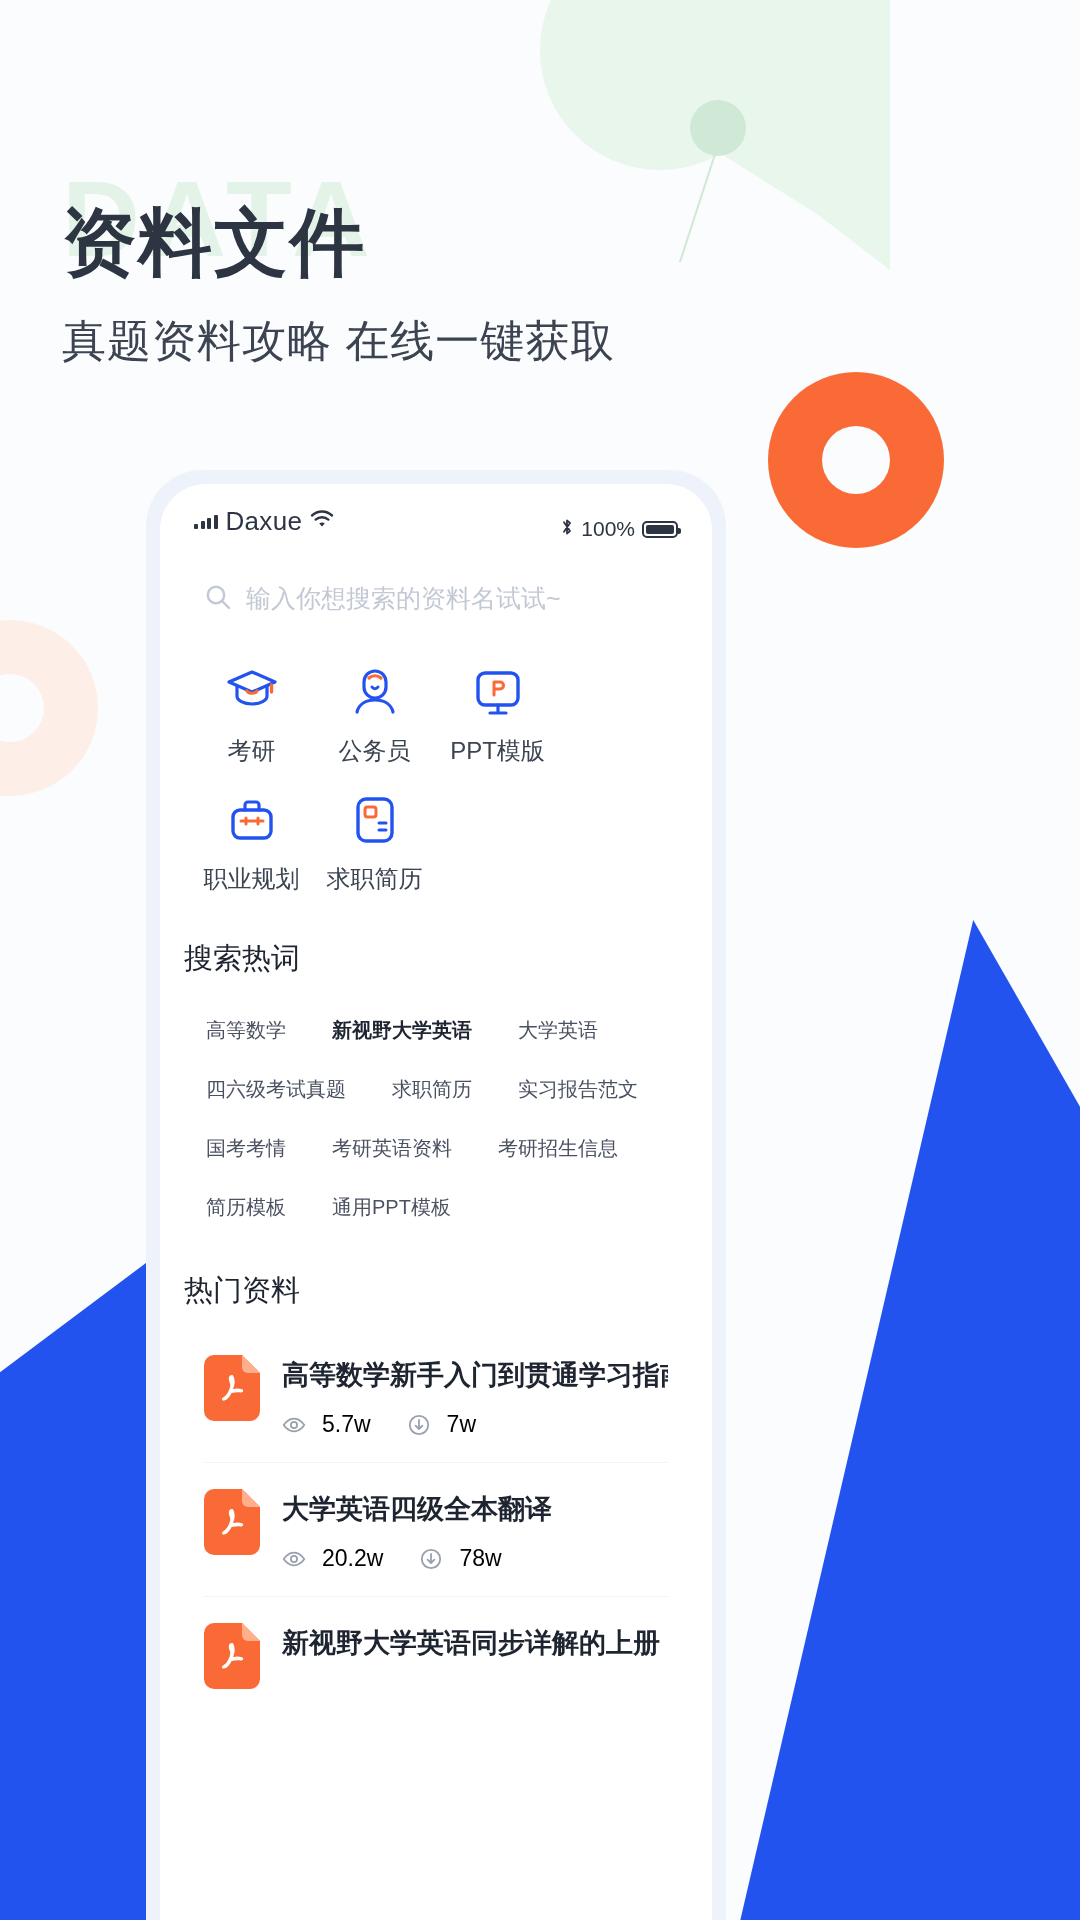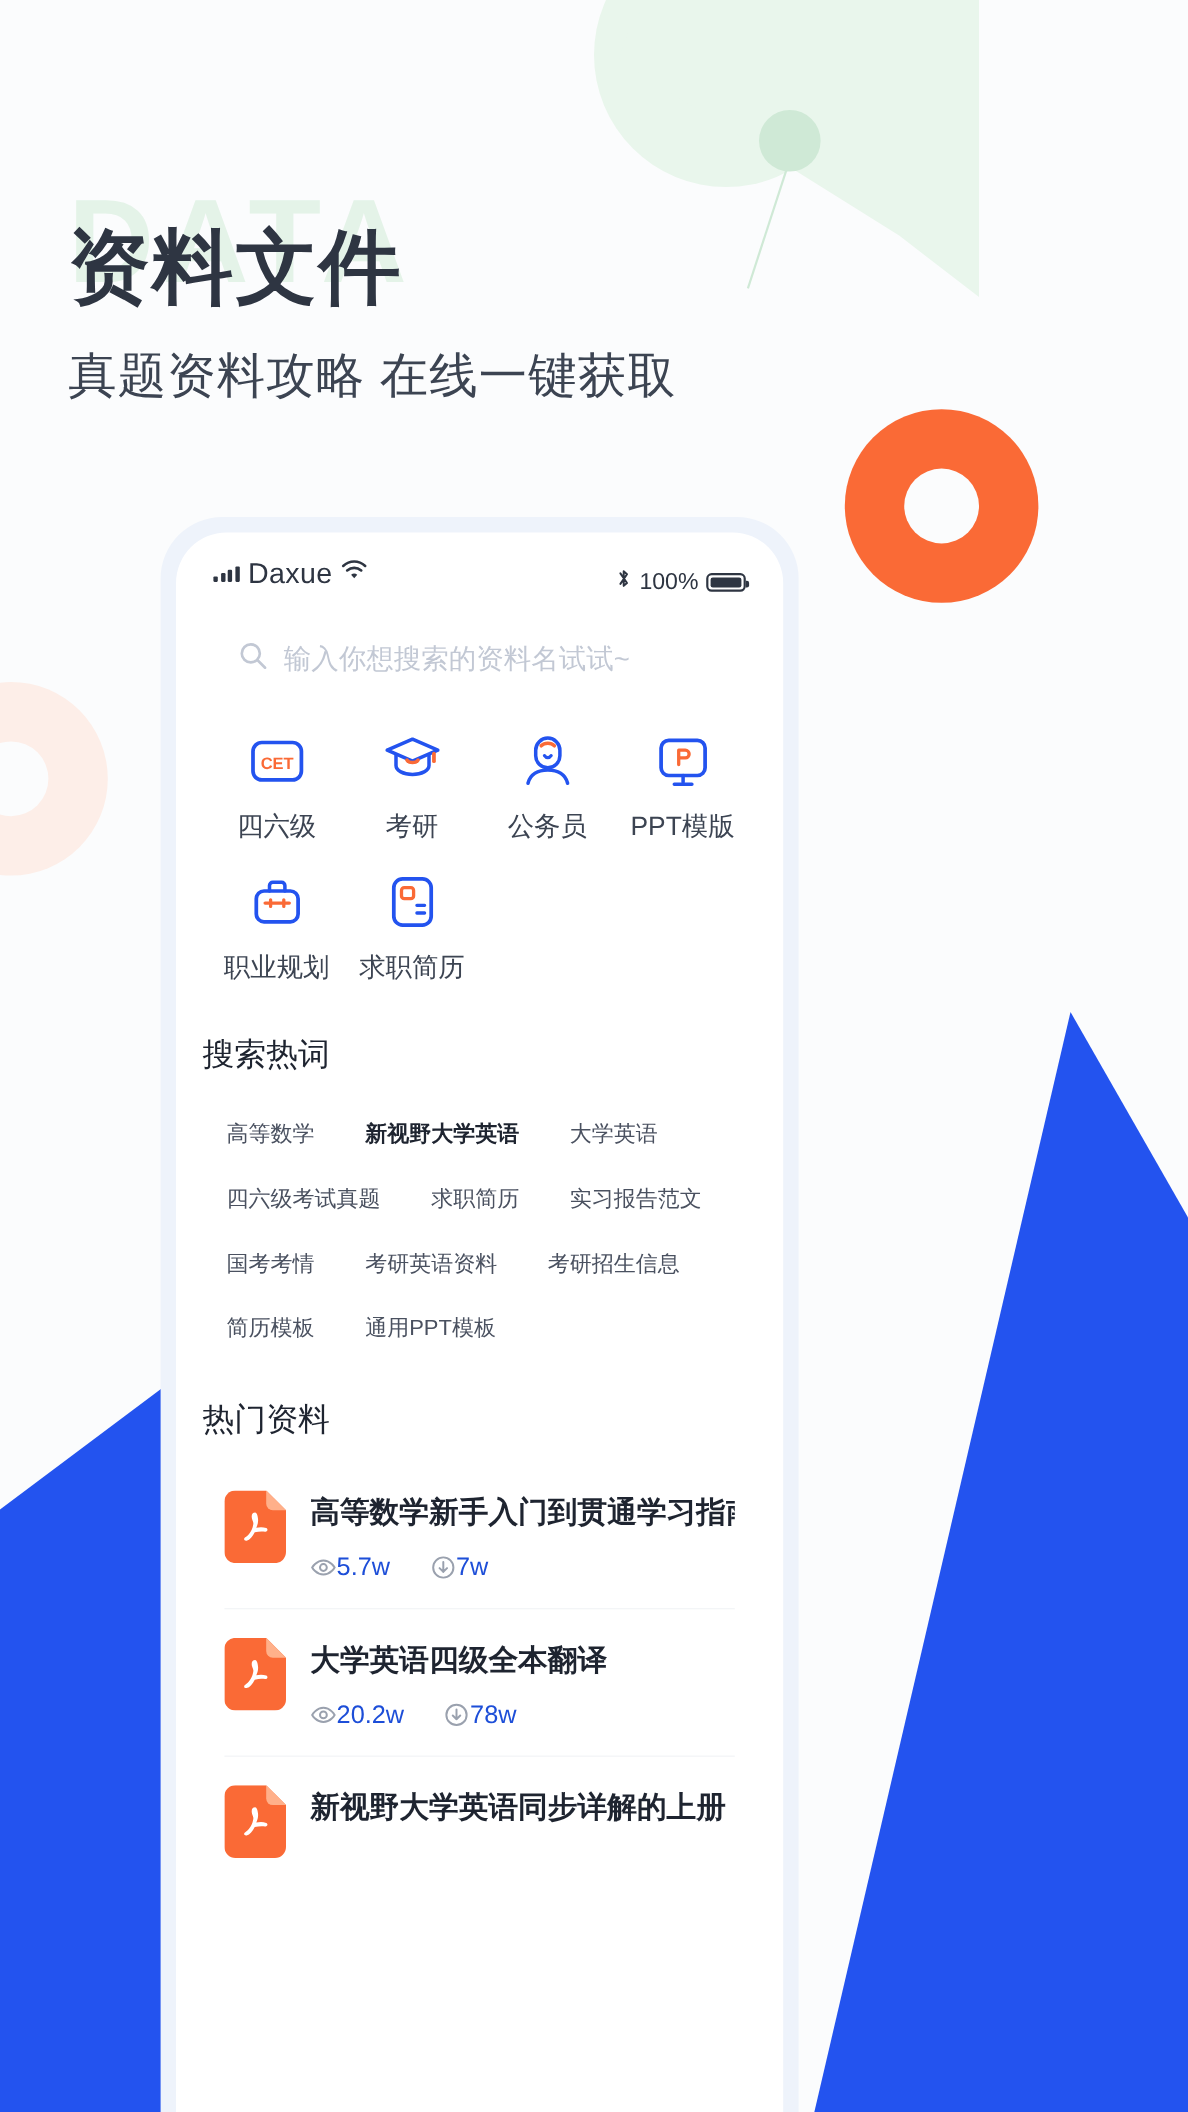--- a/index.html
+++ b/index.html
@@ -162,21 +162,21 @@
     right: -5px; top: 5px;
     width: 3px; height: 6px;
     background: #2e3542; border-radius: 0 2px 2px 0;
   }
   .battery span { display: block; width: 100%; height: 100%; background: #2e3542; border-radius: 2px; }
 
   
   .search-row {
     display: flex; align-items: flex-end;
     gap: 14px;
-    padding: 42px 44px 0 56px;
+    padding: 42px 44px 0 44px;
   }
   .search-ph { color: #c2c8d4; font-size: 25px; }
 
   
   .cats { padding: 34px 30px 0 30px; }
   .cat-row { display: flex; }
   .cat-row.r1 > .cat { width: 25%; }
   .cat-row.r2 > .cat { width: 25%; }
   .cat {
     display: flex; flex-direction: column;
@@ -210,21 +210,21 @@
     border-bottom: 1px solid #f1f3f6;
   }
   .doc:last-child { border-bottom: none; }
   .pdf-icon { width: 56px; height: 66px; flex: 0 0 auto; }
   .doc-body { display: flex; flex-direction: column; gap: 18px; padding-top: 2px; min-width: 0; }
   .doc-title {
     font-size: 27px; font-weight: 700; color: #1e2430;
     white-space: nowrap; overflow: hidden;
   }
   .doc-stats { display: flex; align-items: center; gap: 36px; }
-  .stat { display: flex; align-items: center; gap: 0; color: #1d4ed8; font-size: 23px; }
+  .stat { display: flex; align-items: center; gap: 16px; color: #000000; font-size: 23px; }
   .stat svg { display: block; }
 </style>
 </head>
 <body>
 
 <div id="stage">
 
   <div class="deco deco-green-blob"></div>
   <div class="deco deco-green-kite"></div>
   <div class="deco deco-pin-stem"></div>
@@ -277,29 +277,20 @@
           <svg width="28" height="28" viewBox="0 0 28 28" fill="none">
             <circle cx="12" cy="12" r="8.2" stroke="#c2c8d4" stroke-width="2.4"></circle>
             <path d="M18.2 18.2L25 25" stroke="#c2c8d4" stroke-width="2.4" stroke-linecap="round"></path>
           </svg>
         </span>
         <span class="search-ph">输入你想搜索的资料名试试~</span>
       </div>
 
       <div class="cats">
         <div class="cat-row r1">
-          <div class="cat">
-            <span class="cat-icon">
-              <svg viewBox="0 0 58 58" width="58" height="58" fill="none">
-                <rect x="7" y="12" width="44" height="34" rx="8" stroke="#2353ef" stroke-width="3.4"></rect>
-                <text x="29" y="36" text-anchor="middle" fill="#fa6a36" font-size="15" font-weight="700" font-family="Liberation Sans, sans-serif">CET</text>
-              </svg>
-            </span>
-            <span class="cat-label">四六级</span>
-          </div>
           <div class="cat">
             <span class="cat-icon">
               <svg viewBox="0 0 58 58" width="58" height="58" fill="none">
                 <path d="M29 9L52 19 29 29 6 19z" stroke="#2353ef" stroke-width="3.2" stroke-linejoin="round"></path>
                 <path d="M14 23v10c0 4.5 6.7 8 15 8s15-3.5 15-8V23" stroke="#2353ef" stroke-width="3.2" stroke-linejoin="round"></path>
                 <path d="M24 28c1.6 3 8.4 3 10 0" stroke="#fa6a36" stroke-width="3.2" stroke-linecap="round"></path>
                 <path d="M48.5 22v7" stroke="#fa6a36" stroke-width="3.4" stroke-linecap="round"></path>
               </svg>
             </span>
             <span class="cat-label">考研</span>

